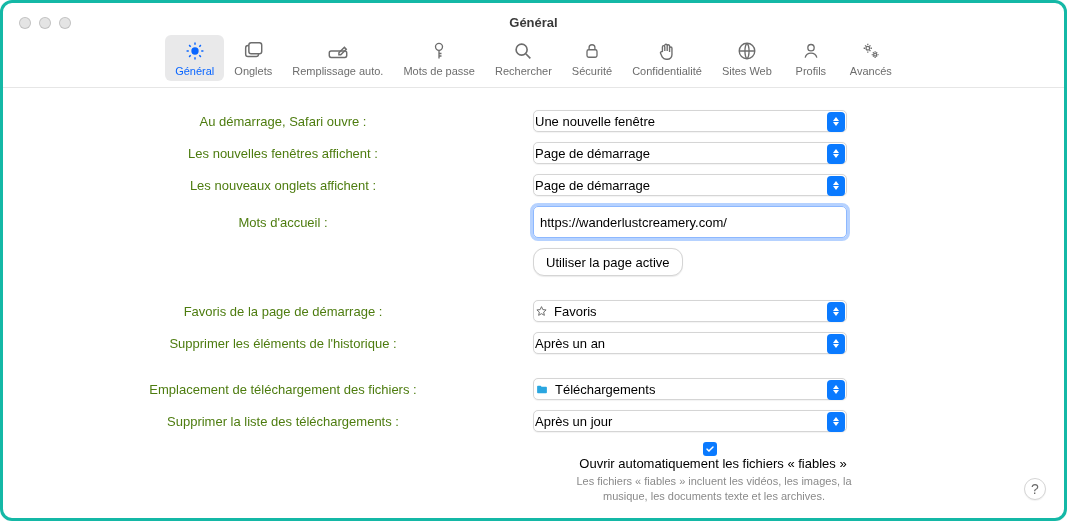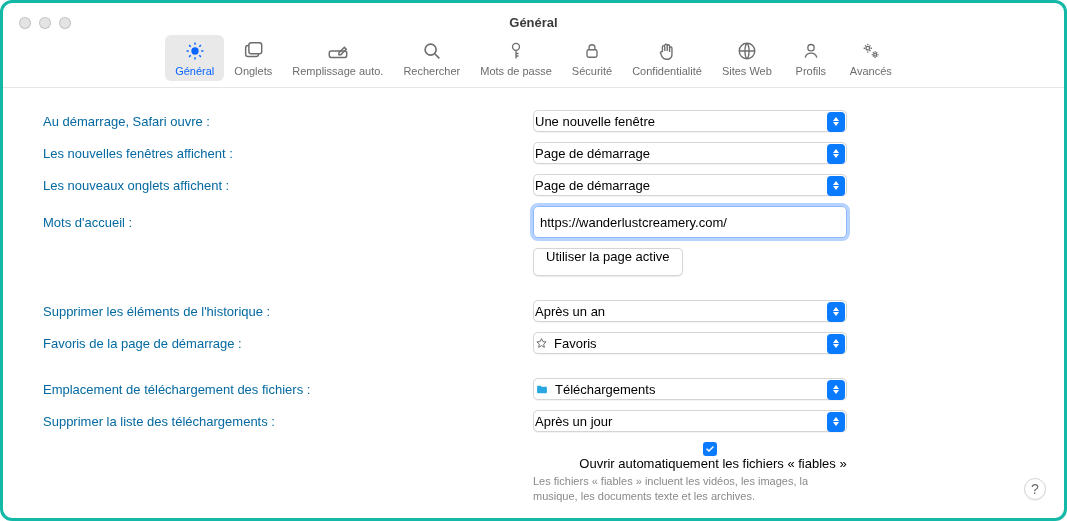--- a/index.html
+++ b/index.html
@@ -23,21 +23,21 @@
   }
   .tb-item.selected { background: #e9e9ea; }
   .tb-item .icon { width: 24px; height: 24px; display:flex; align-items:center; justify-content:center; }
   .tb-item .lbl { font-size: 11px; color: #6d6d6d; margin-top: 2px; white-space: nowrap; }
   .tb-item.selected .lbl { color: #0a66ff; }
   .tb-item.selected .icon svg { stroke: #0a66ff; fill: #0a66ff; }
   .tb-item .icon svg { stroke: #6d6d6d; }
   .content { padding: 22px 40px 0 40px; }
   .row { display: flex; align-items: center; margin-bottom: 10px; }
   .gap { height: 14px; }
-  .label { width: 490px; text-align: left; padding-right: 10px; color: #0369a1; font-size: 13px; }
+  .label { width: 490px; text-align: center; padding-right: 10px; color: #4d7c0f; font-size: 13px; }
   .field { width: 320px; position: relative; }
   .popup {
     display: flex; align-items: center; width: 314px; height: 22px;
     background: #ffffff; border: 1px solid #d5d5d5; border-radius: 5px;
     font-size: 13px; padding-left: 1px; position: relative;
     box-shadow: 0 0.5px 1px rgba(0,0,0,0.05);
   }
   .popup .val { flex: 1; color: #000; white-space: nowrap; overflow: hidden; }
   .popup .chev {
     width: 18px; height: 20px; background: #0a7aff; border-radius: 4px;
@@ -49,22 +49,22 @@
   }
   .popup .chev::before { border-bottom:4px solid #fff; }
   .popup .chev::after  { border-top:4px solid #fff; }
   .popup .pre-icon { margin-right: 6px; display:flex; align-items:center; }
   .textfield {
     width: 314px; height: 32px; background:#fff; border-radius:5px;
     border: 1px solid #8db8ff; outline: 3px solid rgba(45,125,255,0.35);
     padding: 0 6px; font-size: 13px; color: #000;
   }
   .btn {
-    display:inline-flex; align-items:flex-start; height: 28px; padding: 0 12px;
-    background:#fff; border:1px solid #d5d5d5; border-radius:5px; font-size:13px;
+    display:inline-flex; align-items:center; height: 28px; padding: 0 12px;
+    background:#fff; border:1px solid #d5d5d5; border-radius:11px; font-size:13px;
     box-shadow: 0 0.5px 1px rgba(0,0,0,0.08);
   }
   .checkbox-row { display:flex; align-items:center;flex-direction:column; }
   .chk {
     width:14px; height:14px; background:#0a7aff; border-radius:3px; margin-right:7px;
     display:flex; align-items:center; justify-content:center; flex-shrink:0;
   }
   .chk svg { width:10px; height:10px; }
   .hint { font-size: 11px; color: #8a8a8a; line-height: 1.35; margin-top: 3px; }
   .help {
@@ -110,35 +110,35 @@
       <span class="icon">
         <svg viewBox="0 0 24 24" width="24" height="22" fill="none" stroke-width="1.6">
           <rect x="2.5" y="12" width="19" height="7" rx="2"></rect>
             <path d="m13 14 6-6 2 2-6 6h-2z"></path>
         </svg>
       </span>
       <span class="lbl">Remplissage auto.</span>
     </div>
     <div class="tb-item">
       <span class="icon">
+        <svg viewBox="0 0 24 24" width="20" height="22" fill="none" stroke-width="1.6">
+          <circle cx="12" cy="7" r="4.2"></circle>
+            <path d="M12 11v10m0-3h3m-3-3h3"></path>
+        </svg>
+      </span>
+      <span class="lbl">Mots de passe</span>
+    </div>
+    <div class="tb-item">
+      <span class="icon">
         <svg viewBox="0 0 24 24" width="22" height="22" fill="none" stroke-width="1.8">
           <circle cx="10.5" cy="10.5" r="6"></circle>
             <path d="m15 15 5 5"></path>
         </svg>
       </span>
       <span class="lbl">Rechercher</span>
-    </div>
-    <div class="tb-item">
-      <span class="icon">
-        <svg viewBox="0 0 24 24" width="20" height="22" fill="none" stroke-width="1.6">
-          <circle cx="12" cy="7" r="4.2"></circle>
-            <path d="M12 11v10m0-3h3m-3-3h3"></path>
-        </svg>
-      </span>
-      <span class="lbl">Mots de passe</span>
     </div>
     <div class="tb-item">
       <span class="icon">
         <svg viewBox="0 0 24 24" width="20" height="22" fill="none" stroke-width="1.6">
           <rect x="6" y="10.5" width="12" height="9" rx="2"></rect>
             <path d="M8.5 10.5V8a3.5 3.5 0 1 1 7 0v2.5"></path>
         </svg>
       </span>
       <span class="lbl">Sécurité</span>
     </div>
@@ -223,41 +223,41 @@
     <div class="row">
       <div class="label"></div>
       <div class="field">
         <span class="btn">
           <span>Utiliser la page active</span>
         </span>
       </div>
     </div>
 
     <div class="gap"></div>
-
-    <div class="row">
-      <div class="label">Supprimer les éléments de l'historique :</div>
-      <div class="field">
-        <div class="popup">
-          <span class="val">Après un an</span>
-          <span class="chev"></span>
-        </div>
-      </div>
-    </div>
 
     <div class="row">
       <div class="label">Favoris de la page de démarrage :</div>
       <div class="field">
         <div class="popup">
           <span class="pre-icon">
             <svg width="13" height="13" viewBox="0 0 24 24" fill="none" stroke="#6b6b6b" stroke-width="1.8">
                 <path d="m12 3 2.5 5.5 6 .6-4.5 4 1.3 6L12 16l-5.3 3.1 1.3-6L3.5 9.1l6-.6z"></path>
               </svg>
           </span>
           <span class="val">Favoris</span>
+          <span class="chev"></span>
+        </div>
+      </div>
+    </div>
+
+    <div class="row">
+      <div class="label">Supprimer les éléments de l'historique :</div>
+      <div class="field">
+        <div class="popup">
+          <span class="val">Après un an</span>
           <span class="chev"></span>
         </div>
       </div>
     </div>
 
     <div class="gap"></div>
 
     <div class="row">
       <div class="label">Emplacement de téléchargement des fichiers :</div>
       <div class="field">
@@ -287,21 +287,21 @@
       <div class="label"></div>
       <div class="field" style="width:360px;">
         <div class="checkbox-row">
           <span class="chk">
             <svg viewBox="0 0 12 12">
                 <path d="m2.5 6.2 2.2 2.3L9.6 3.6" fill="none" stroke="#fff" stroke-width="1.8" stroke-linecap="round" stroke-linejoin="round"></path>
               </svg>
           </span>
           <span>Ouvrir automatiquement les fichiers « fiables »</span>
         </div>
-        <div class="hint" style="width:320px;">Les fichiers « fiables » incluent les vidéos, les images, la musique, les documents texte et les archives.</div>
+        <div class="hint" style="margin-left:21px; width:320px;text-align:center;">Les fichiers « fiables » incluent les vidéos, les images, la musique, les documents texte et les archives.</div>
       </div>
     </div>
 
   </div>
 
   <div class="help">
     <span>?</span>
   </div>
 
 </div>

